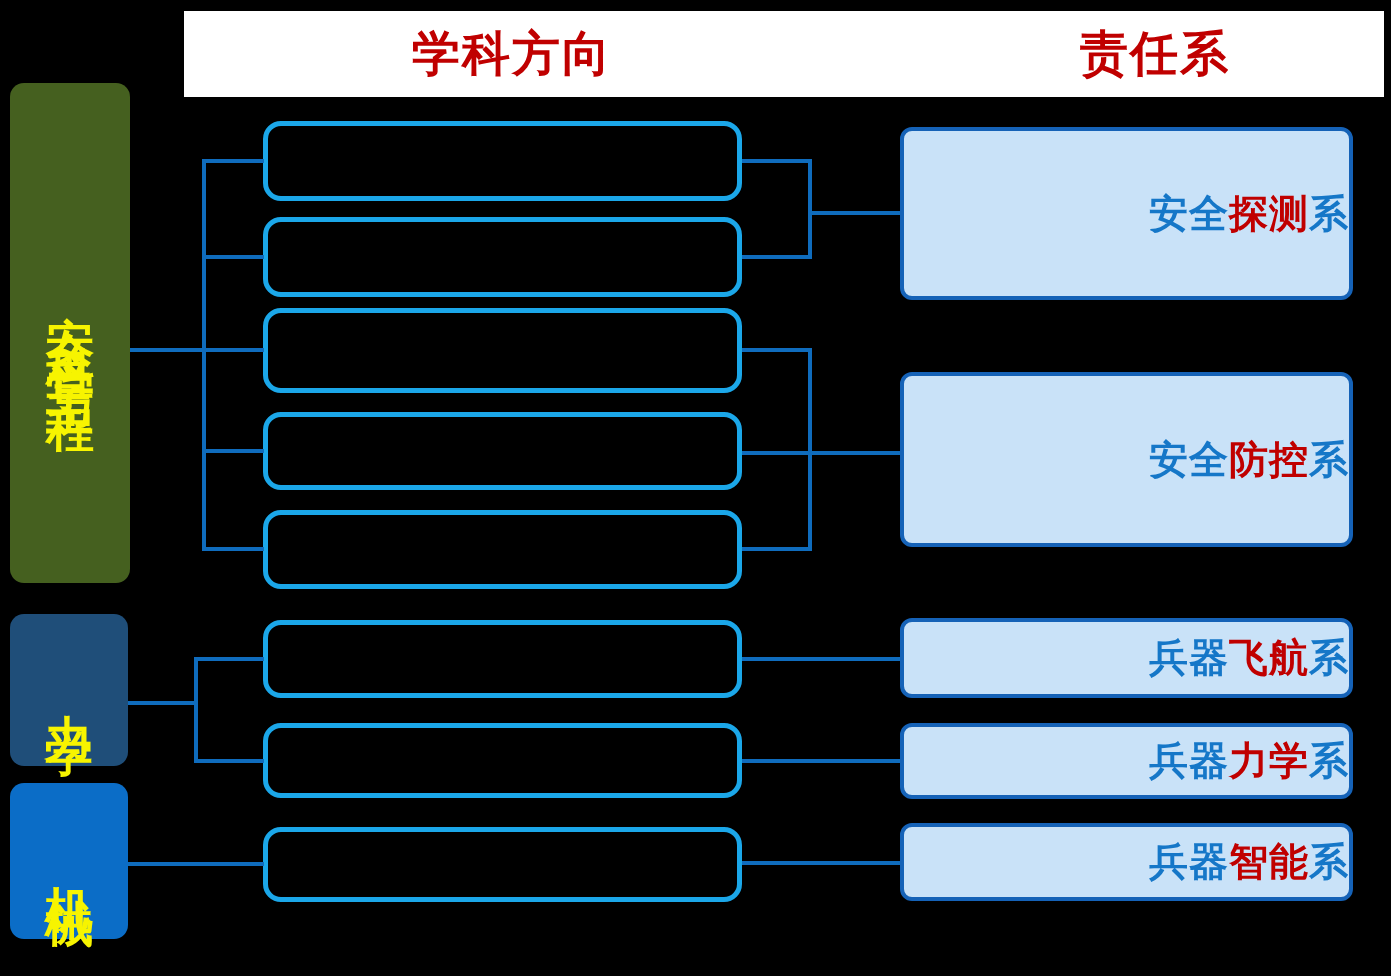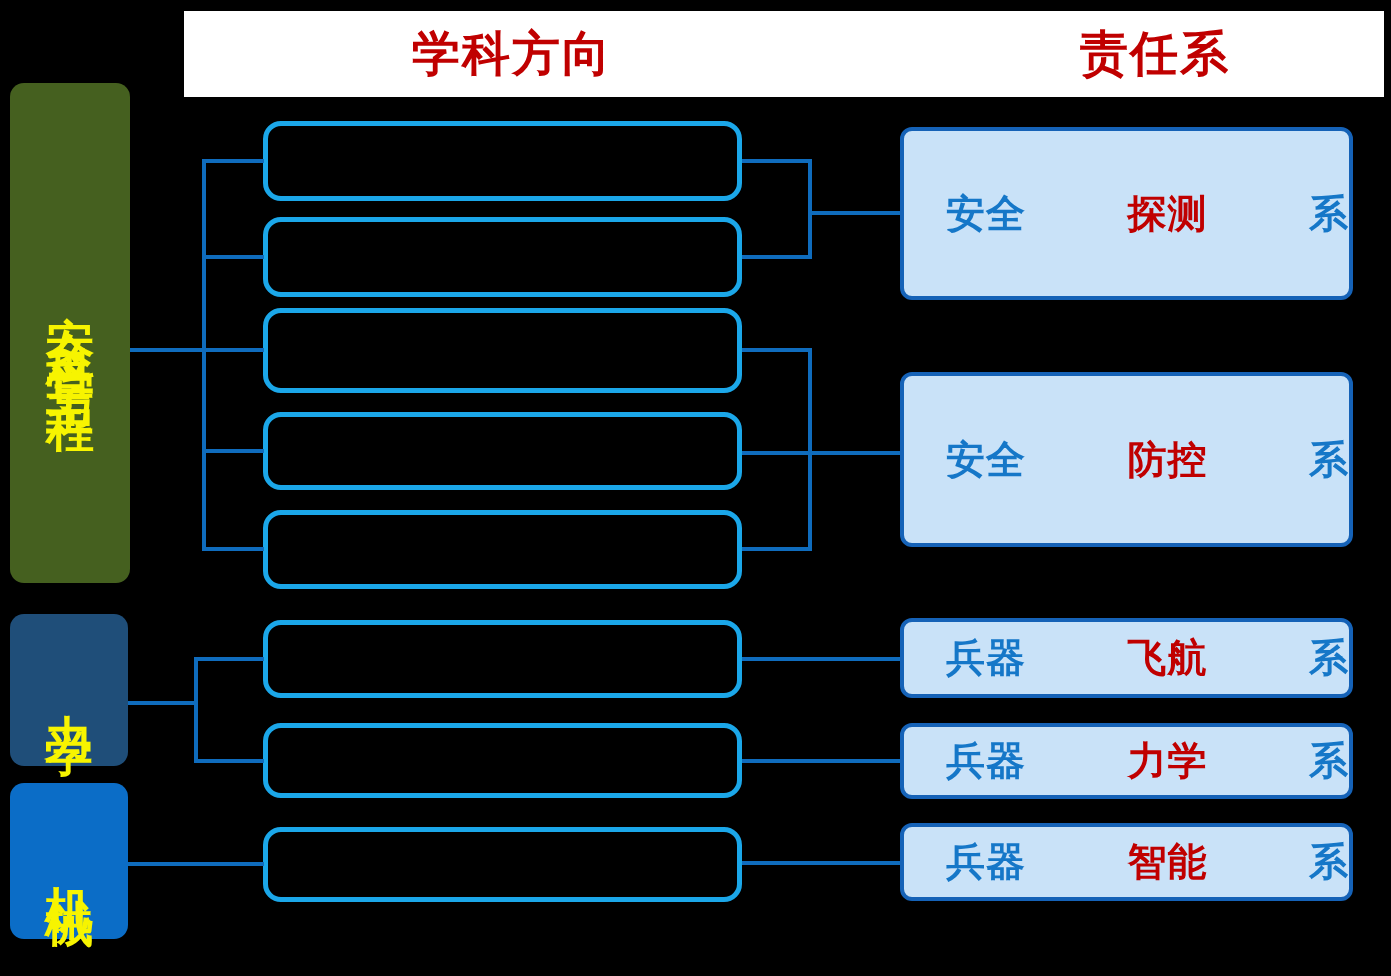--- a/index.html
+++ b/index.html
@@ -44,22 +44,22 @@
     border:5px solid var(--middle_box_border);border-radius:18px;
   }
   .mb1{top:121px;height:80px;} .mb2{top:217px;height:80px;}
   .mb3{top:308px;height:85px;} .mb4{top:412px;height:78px;}
   .mb5{top:510px;height:79px;} .mb6{top:620px;height:78px;}
   .mb7{top:723px;height:75px;} .mb8{top:827px;height:75px;}
   
   .rbox{
     left:900px;width:453px;box-sizing:border-box;
     background:var(--right_box_fill);border:4px solid var(--right_box_border);border-radius:12px;
-    display:flex;align-items:center;justify-content:space-between;
-    font-size:39px;font-weight:bold;color:var(--right_text_blue);letter-spacing:1px;padding-left:42px;
+    display:flex;align-items:center;justify-content:flex-end;
+    font-size:39px;font-weight:bold;color:var(--right_text_blue);letter-spacing:1px;
   }
   .rb1{top:127px;height:173px;} .rb2{top:372px;height:175px;}
   .rb3{top:618px;height:80px;}  .rb4{top:723px;height:76px;}
   .rb5{top:823px;height:78px;}
   .rbox .hl{color:var(--highlight_red);}
   
   .line{background:var(--connector_blue);}
   .hl-line{height:4px;} .vl-line{width:4px;}
   .la-trunk{left:130px;top:348px;width:74px;}
   .la-spine{left:202px;top:159px;height:392px;}

